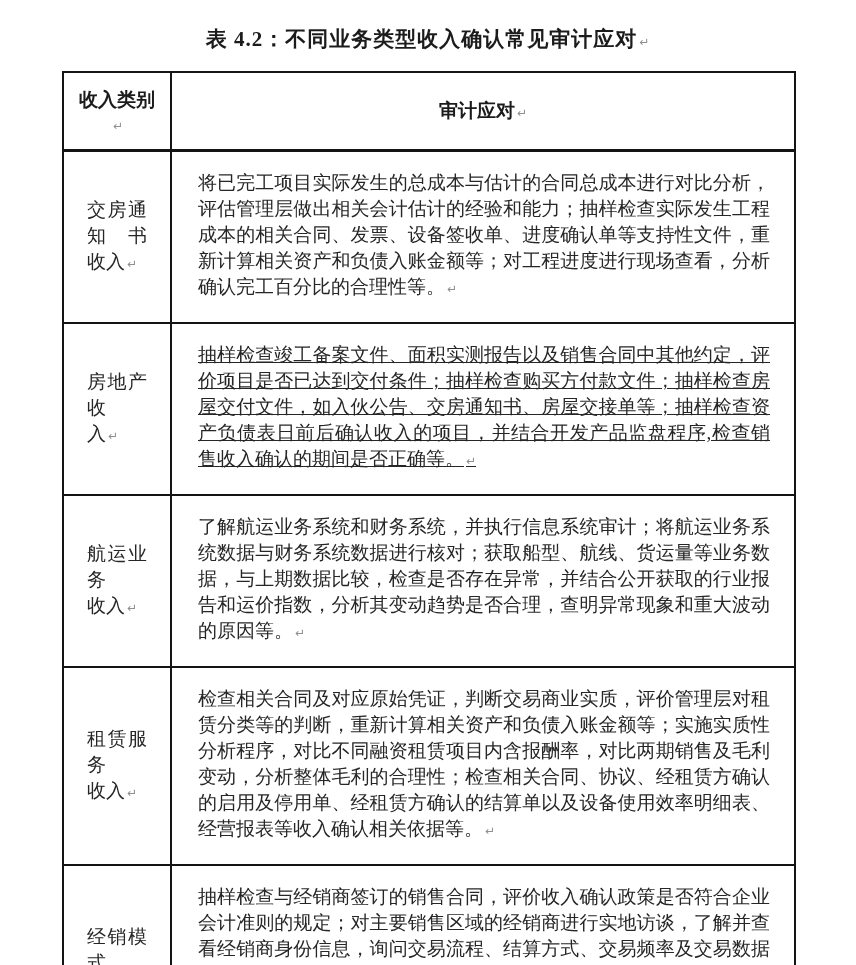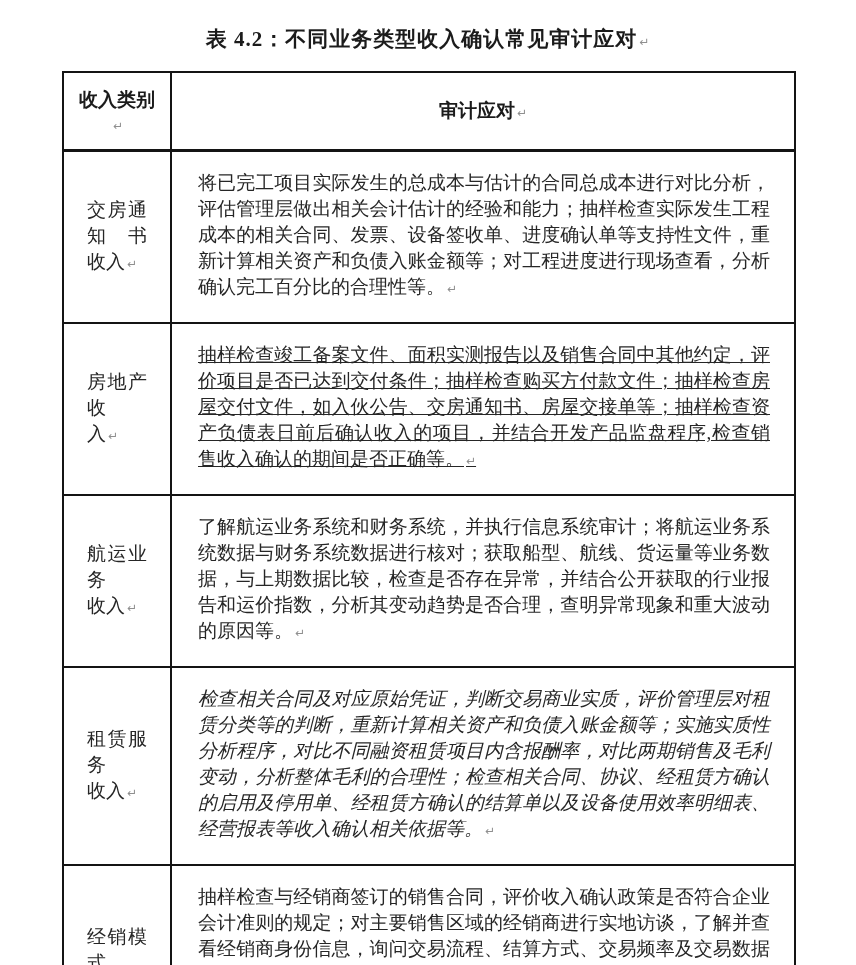--- a/index.html
+++ b/index.html
@@ -74,21 +74,21 @@
     padding: 4px 10px 6px 12px;
     font-size: 19px;
     line-height: 26px;
     text-align: justify;
     box-sizing: border-box;
   }
   .r1 .resp { min-height: 84px; }
   .r2 .resp { min-height: 122px; }
   .r3 .resp { min-height: 130px; text-decoration: underline; }
   .r4 .resp { min-height: 128px; }
-  .r5 .resp { min-height: 150px; font-style: italic; }
+  .r5 .resp { min-height: 150px; }
   .r6 .resp { min-height: 150px; }
 </style>
 </head>
 <body>
 
 <div class="page">
 
   <div class="doc-title">
     <span>表 4.2：不同业务类型收入确认常见审计应对</span><span class="pmark">↵</span>
   </div>

